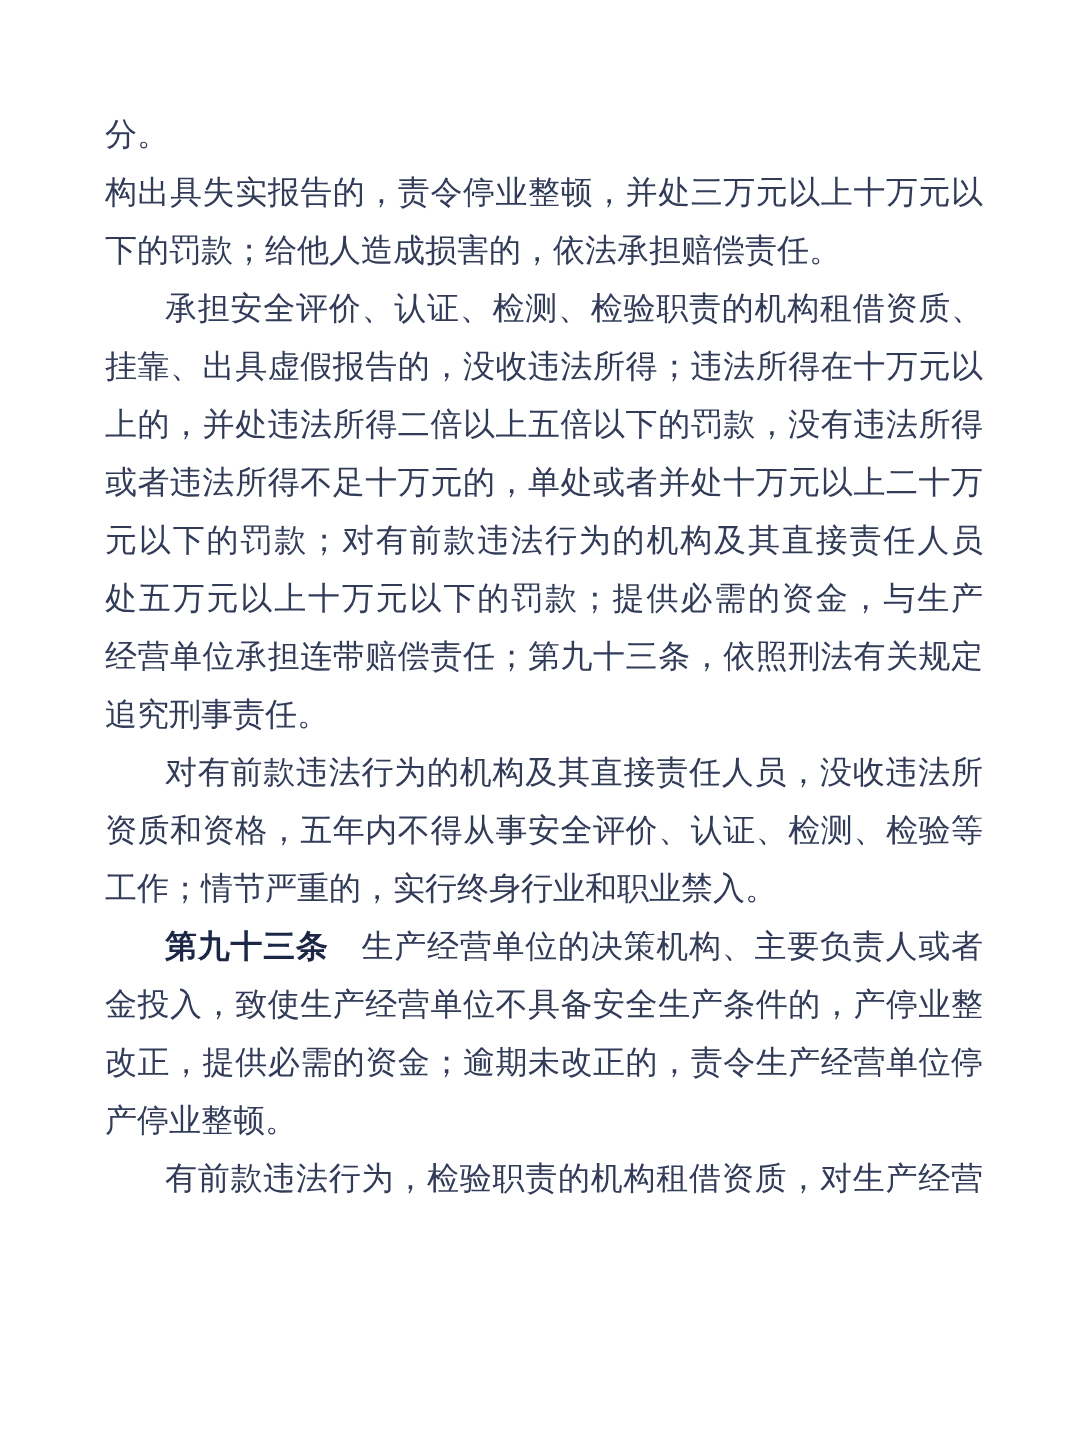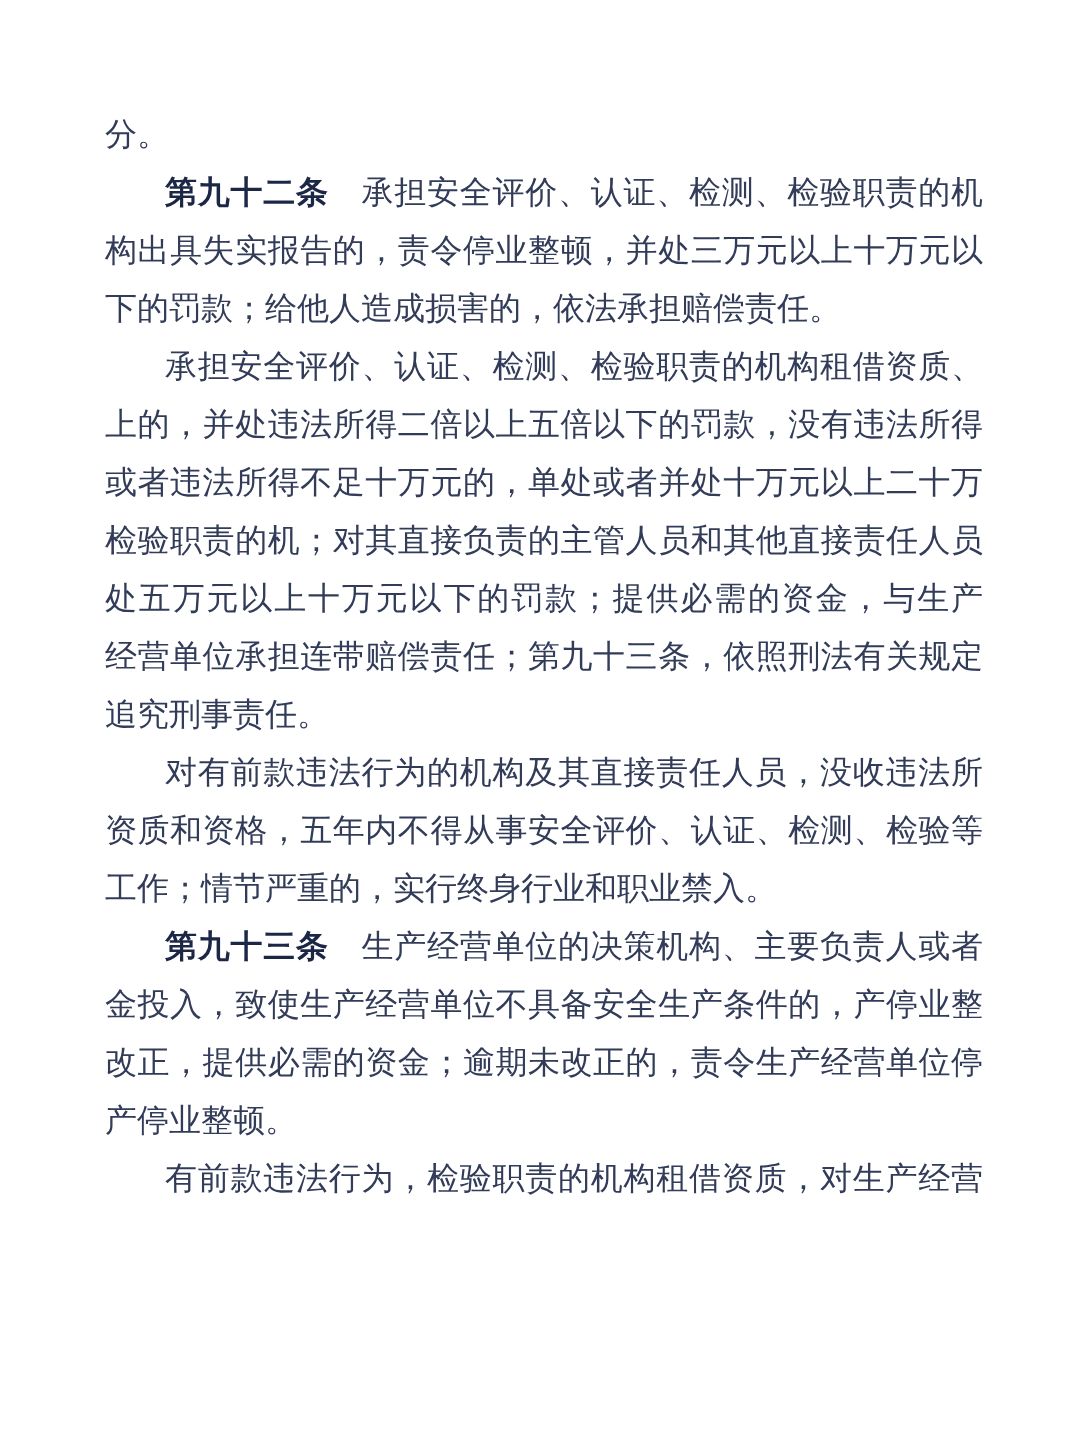--- a/index.html
+++ b/index.html
@@ -40,27 +40,27 @@
     font-weight: bold;
     color: var(--bold-color, #1c2746);
   }
 </style>
 </head>
 <body>
 
 <main class="page">
   <article class="doc" id="doc-body">
       <div class="line last">分。</div>
-      <div class="line indent"><b class="art">第九十二条</b>　承担安全评价、认证、检测、检验职责的机</div>
       <div class="line">构出具失实报告的，责令停业整顿，并处三万元以上十万元以</div>
       <div class="line last">下的罚款；给他人造成损害的，依法承担赔偿责任。</div>
       <div class="line indent">承担安全评价、认证、检测、检验职责的机构租借资质、</div>
+      <div class="line">挂靠、出具虚假报告的，没收违法所得；违法所得在十万元以</div>
       <div class="line">上的，并处违法所得二倍以上五倍以下的罚款，没有违法所得</div>
       <div class="line">或者违法所得不足十万元的，单处或者并处十万元以上二十万</div>
-      <div class="line">检验职责的机；对其直接负责的主管人员和其他直接责任人员</div>
+      <div class="line">元以下的罚款；对有前款违法行为的机构及其直接责任人员</div>
       <div class="line">处五万元以上十万元以下的罚款；提供必需的资金，与生产</div>
       <div class="line">经营单位承担连带赔偿责任；第九十三条，依照刑法有关规定</div>
       <div class="line last">追究刑事责任。</div>
       <div class="line indent">对有前款违法行为的机构及其直接责任人员，没收违法所得</div>
       <div class="line">资质和资格，五年内不得从事安全评价、认证、检测、检验等</div>
       <div class="line last">工作；情节严重的，实行终身行业和职业禁入。</div>
       <div class="line indent"><b class="art">第九十三条</b>　生产经营单位的决策机构、主要负责人或者</div>
       <div class="line">金投入，致使生产经营单位不具备安全生产条件的，产停业整顿</div>
       <div class="line">改正，提供必需的资金；逾期未改正的，责令生产经营单位停</div>
       <div class="line last">产停业整顿。</div>

